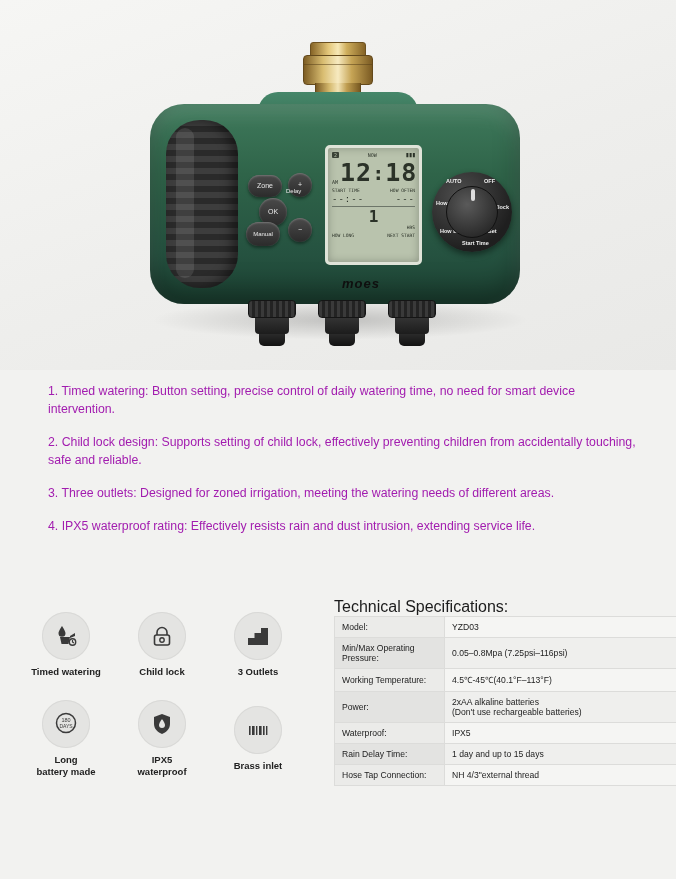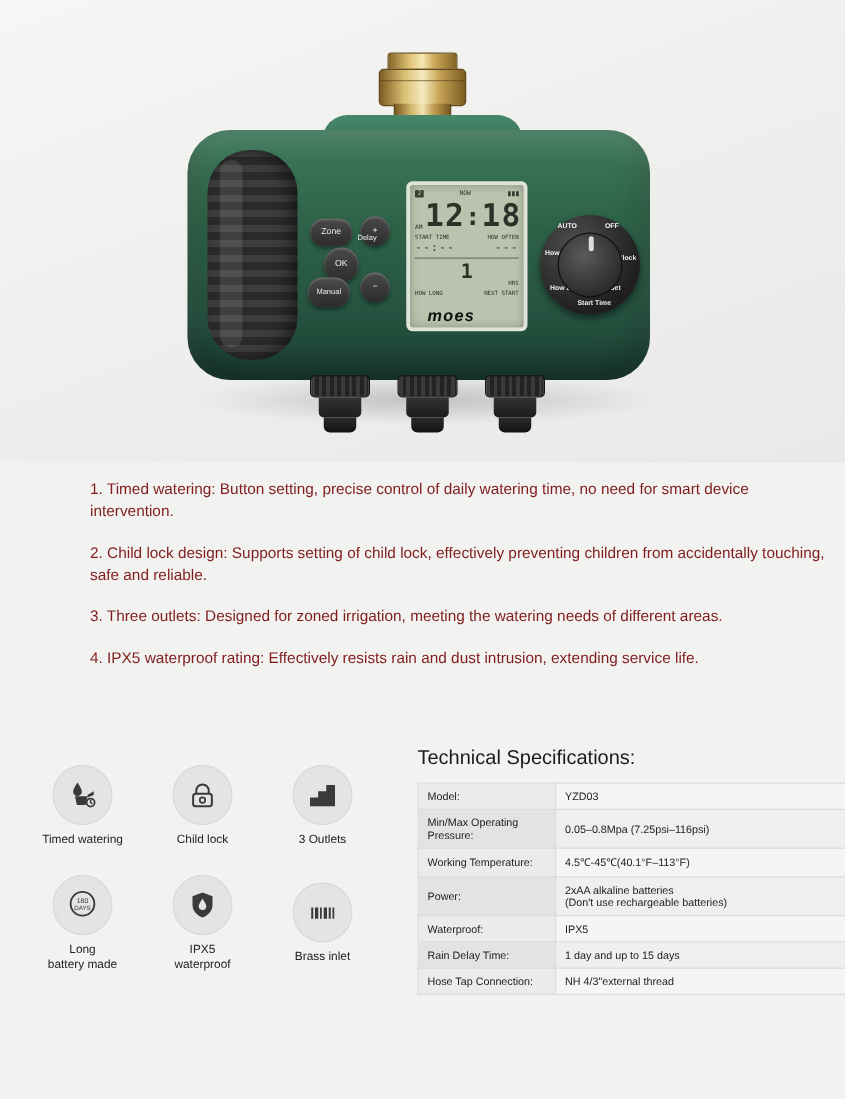--- a/index.html
+++ b/index.html
@@ -128,21 +128,21 @@
     position:absolute; left:14px; top:14px; width:52px; height:52px; border-radius:50%;
     background: radial-gradient(circle at 40% 35%, #5a5a5a, #2a2a2a 75%);
     border:1px solid #111;
   }
   .dial-knobmark {
     position:absolute; left:24px; top:2px; width:4px; height:12px; border-radius:2px; background:#ddd;
   }
   .dial-lbl { position:absolute; color:#f0f0f0; font-size:5.5px; font-weight:bold; }
 
   .moes-logo {
-    position:absolute; left:342px; top:245px; font-size:13px; letter-spacing:1px;
+    position:absolute; left:342px; top:276px; font-size:13px; letter-spacing:1px;
     color:#0f0f0f; font-weight:bold; font-style:italic;
   }
 
   
   .outlet { position:absolute; top:300px; width:48px; height:46px; }
   .outlet .ring {
     width:48px; height:18px; border-radius:4px;
     background: repeating-linear-gradient(90deg,#3a3a3a 0px,#3a3a3a 3px,#232323 3px,#232323 6px);
     border:1px solid #151515;
   }
@@ -154,41 +154,41 @@
     width:26px; height:12px; margin:0 auto;
     background: linear-gradient(180deg,#2a2a2a,#121212); border-radius:0 0 5px 5px;
   }
   .o1 { left:248px; }
   .o2 { left:318px; }
   .o3 { left:388px; }
 
   
   .features {
     position:absolute; left:48px; top:382px; width:594px;
-    font-size:12.3px; line-height:18px; color:#7f1d1d;margin-left:24px;
+    font-size:12.3px; line-height:18px; color:#a21caf;
   }
   .features p { margin:0 0 15px 0; }
 
   
   .icongrid {
     position:absolute; left:18px; top:612px; width:300px;
   }
   .icon-row { display:flex; }
   .icon-cell { width:96px; text-align:center; }
   .icon-circle {
     width:48px; height:48px; border-radius:50%;
     background:#e4e4e2; margin:0 auto 6px auto;
     display:flex; align-items:center; justify-content:center;
     box-shadow: inset 0 0 0 1px #d9d9d7;
   }
-  .icon-cap { font-size:9.5px; line-height:12px; color:#222; }
+  .icon-cap { font-size:9.5px; line-height:12px; color:#222;font-weight:bold; }
 
   
   .spec-wrap { position:absolute; left:334px; top:598px; width:320px; }
-  .spec-title { font-size:16px; color:#1b1b1b; margin-bottom:10px; }
+  .spec-title { font-size:16px; color:#1b1b1b; }
   table.spec { border-collapse:collapse; width:363px; font-size:8.6px; }
   table.spec td { border:1px solid #dcdcda; padding:5px 7px; vertical-align:middle; color:#222; }
   table.spec td.k { width:110px; background:#ebebe9; }
   table.spec td.v { background:#f5f5f3; }
   table.spec tr.alt td.k { background:#e3e3e1; }
   table.spec tr.alt td.v { background:#efefed; }
 </style>
 </head>
 <body>
 

